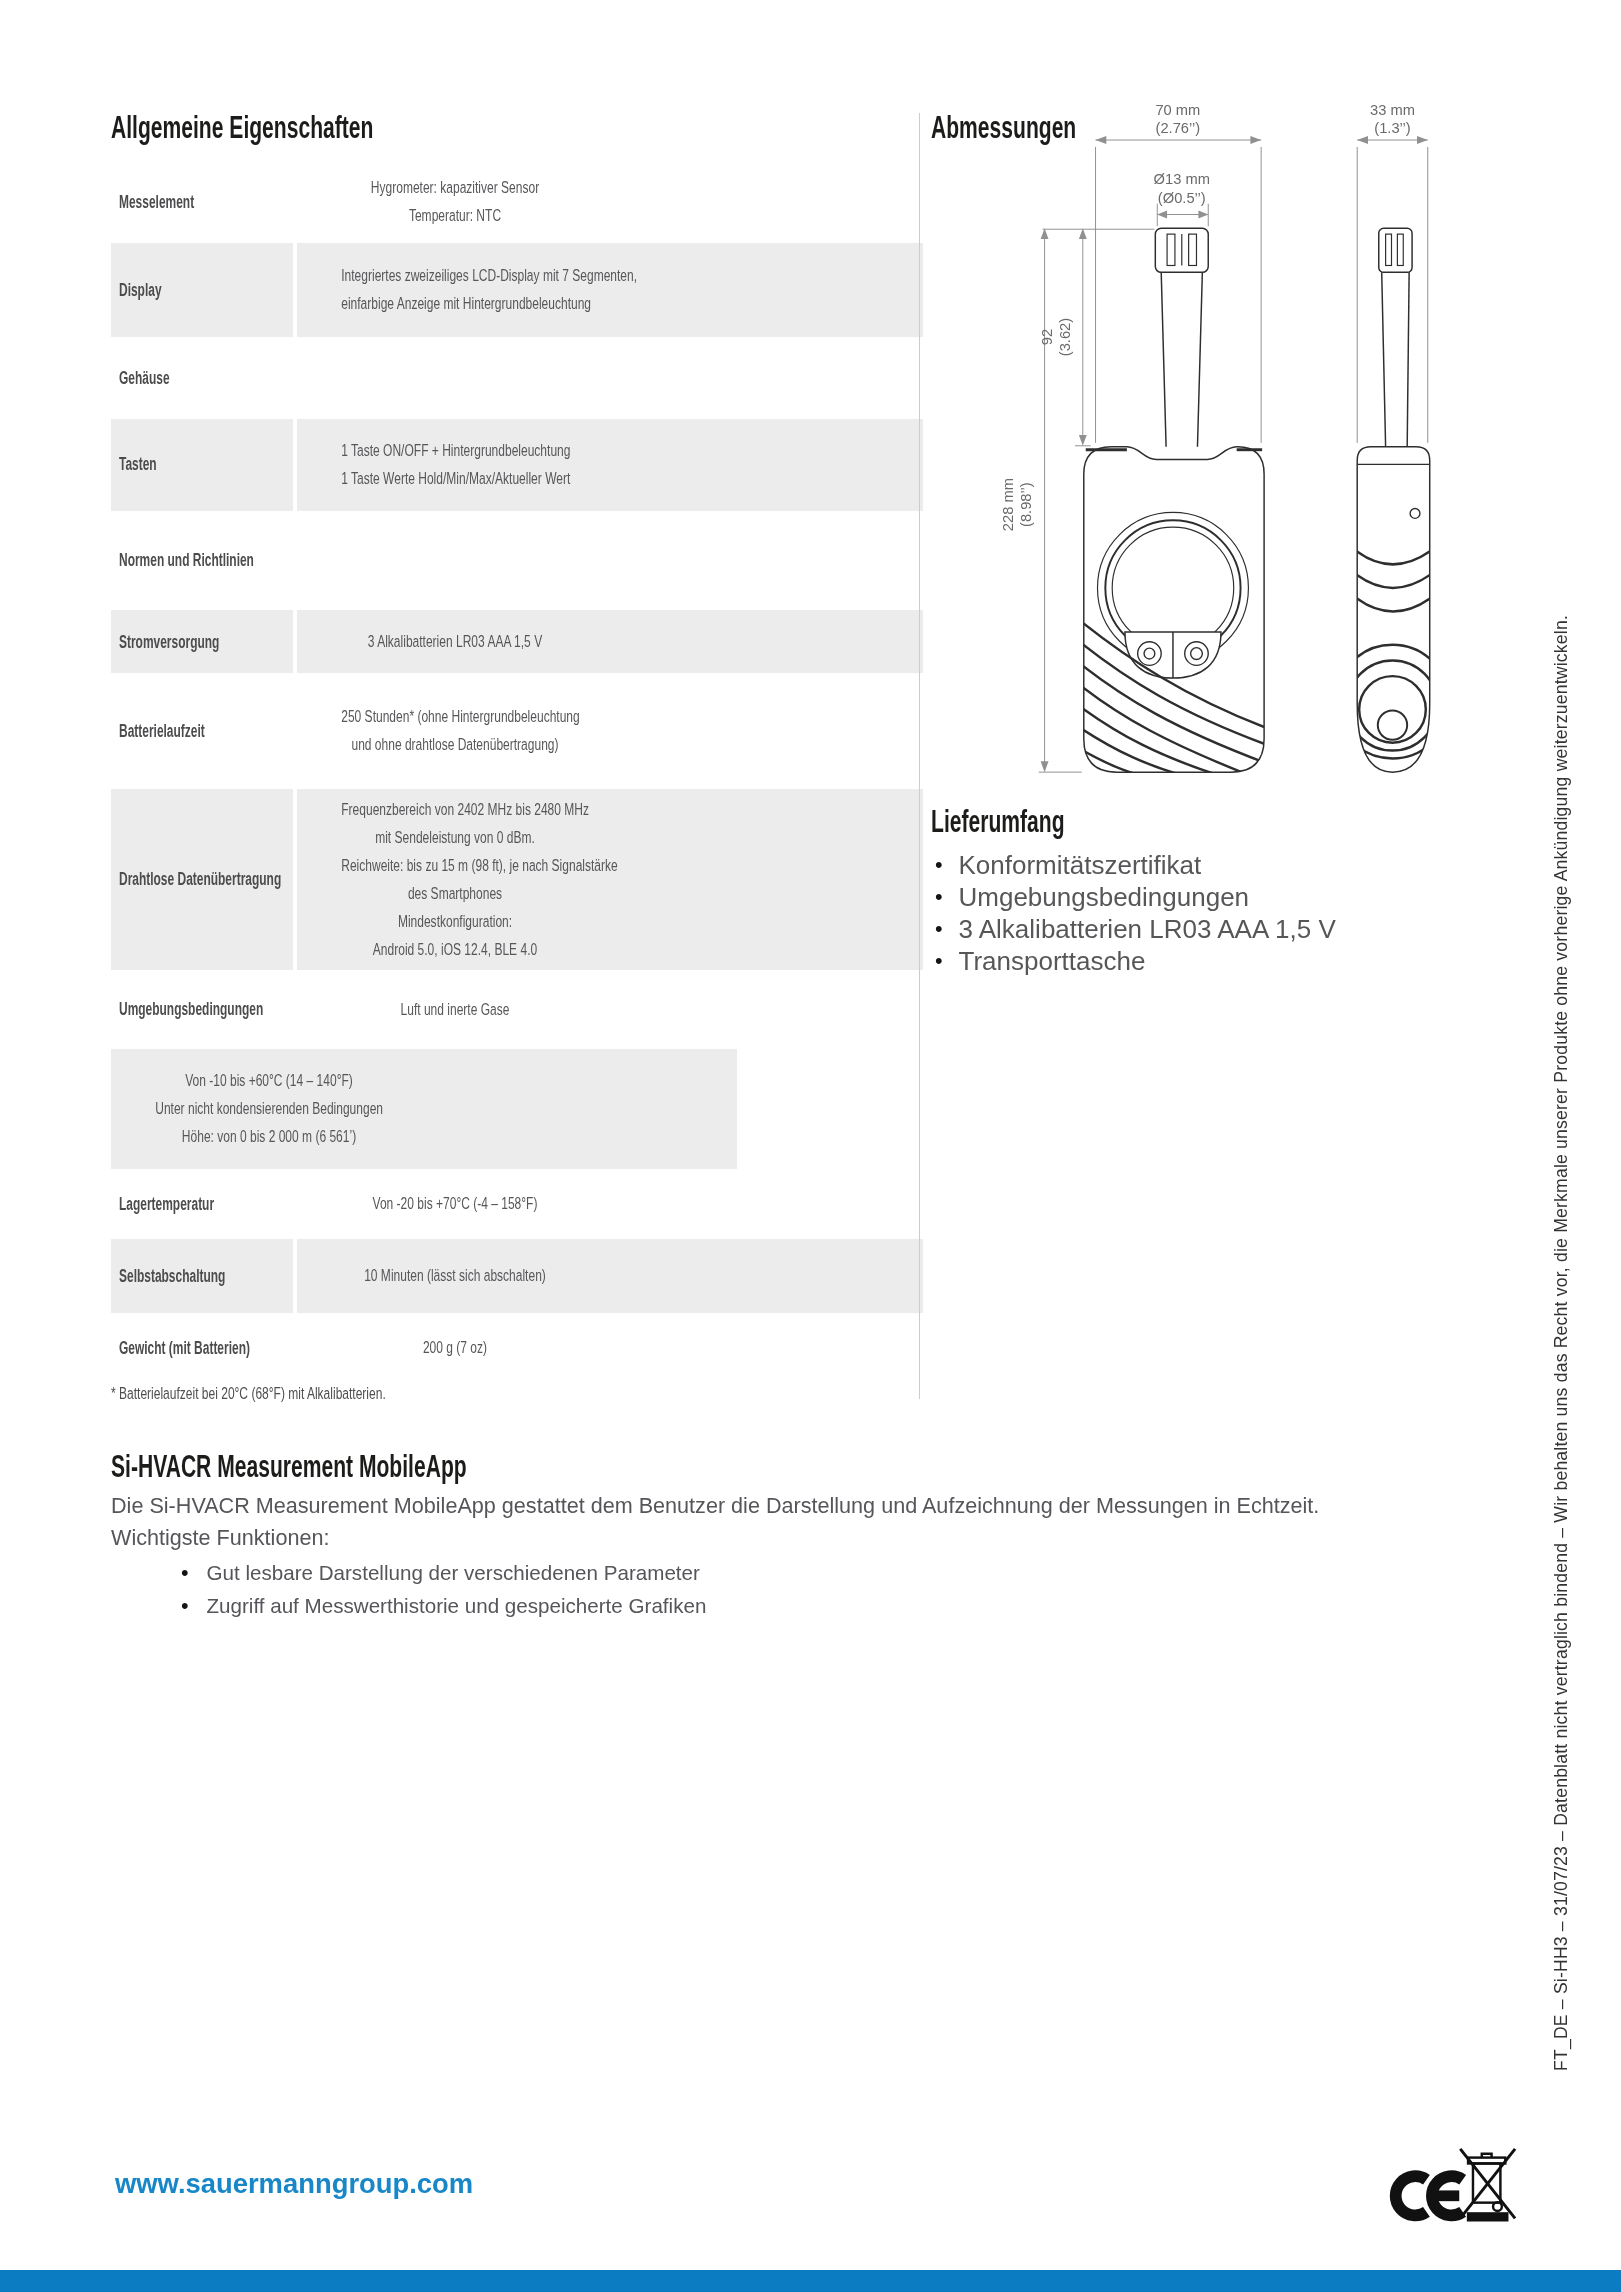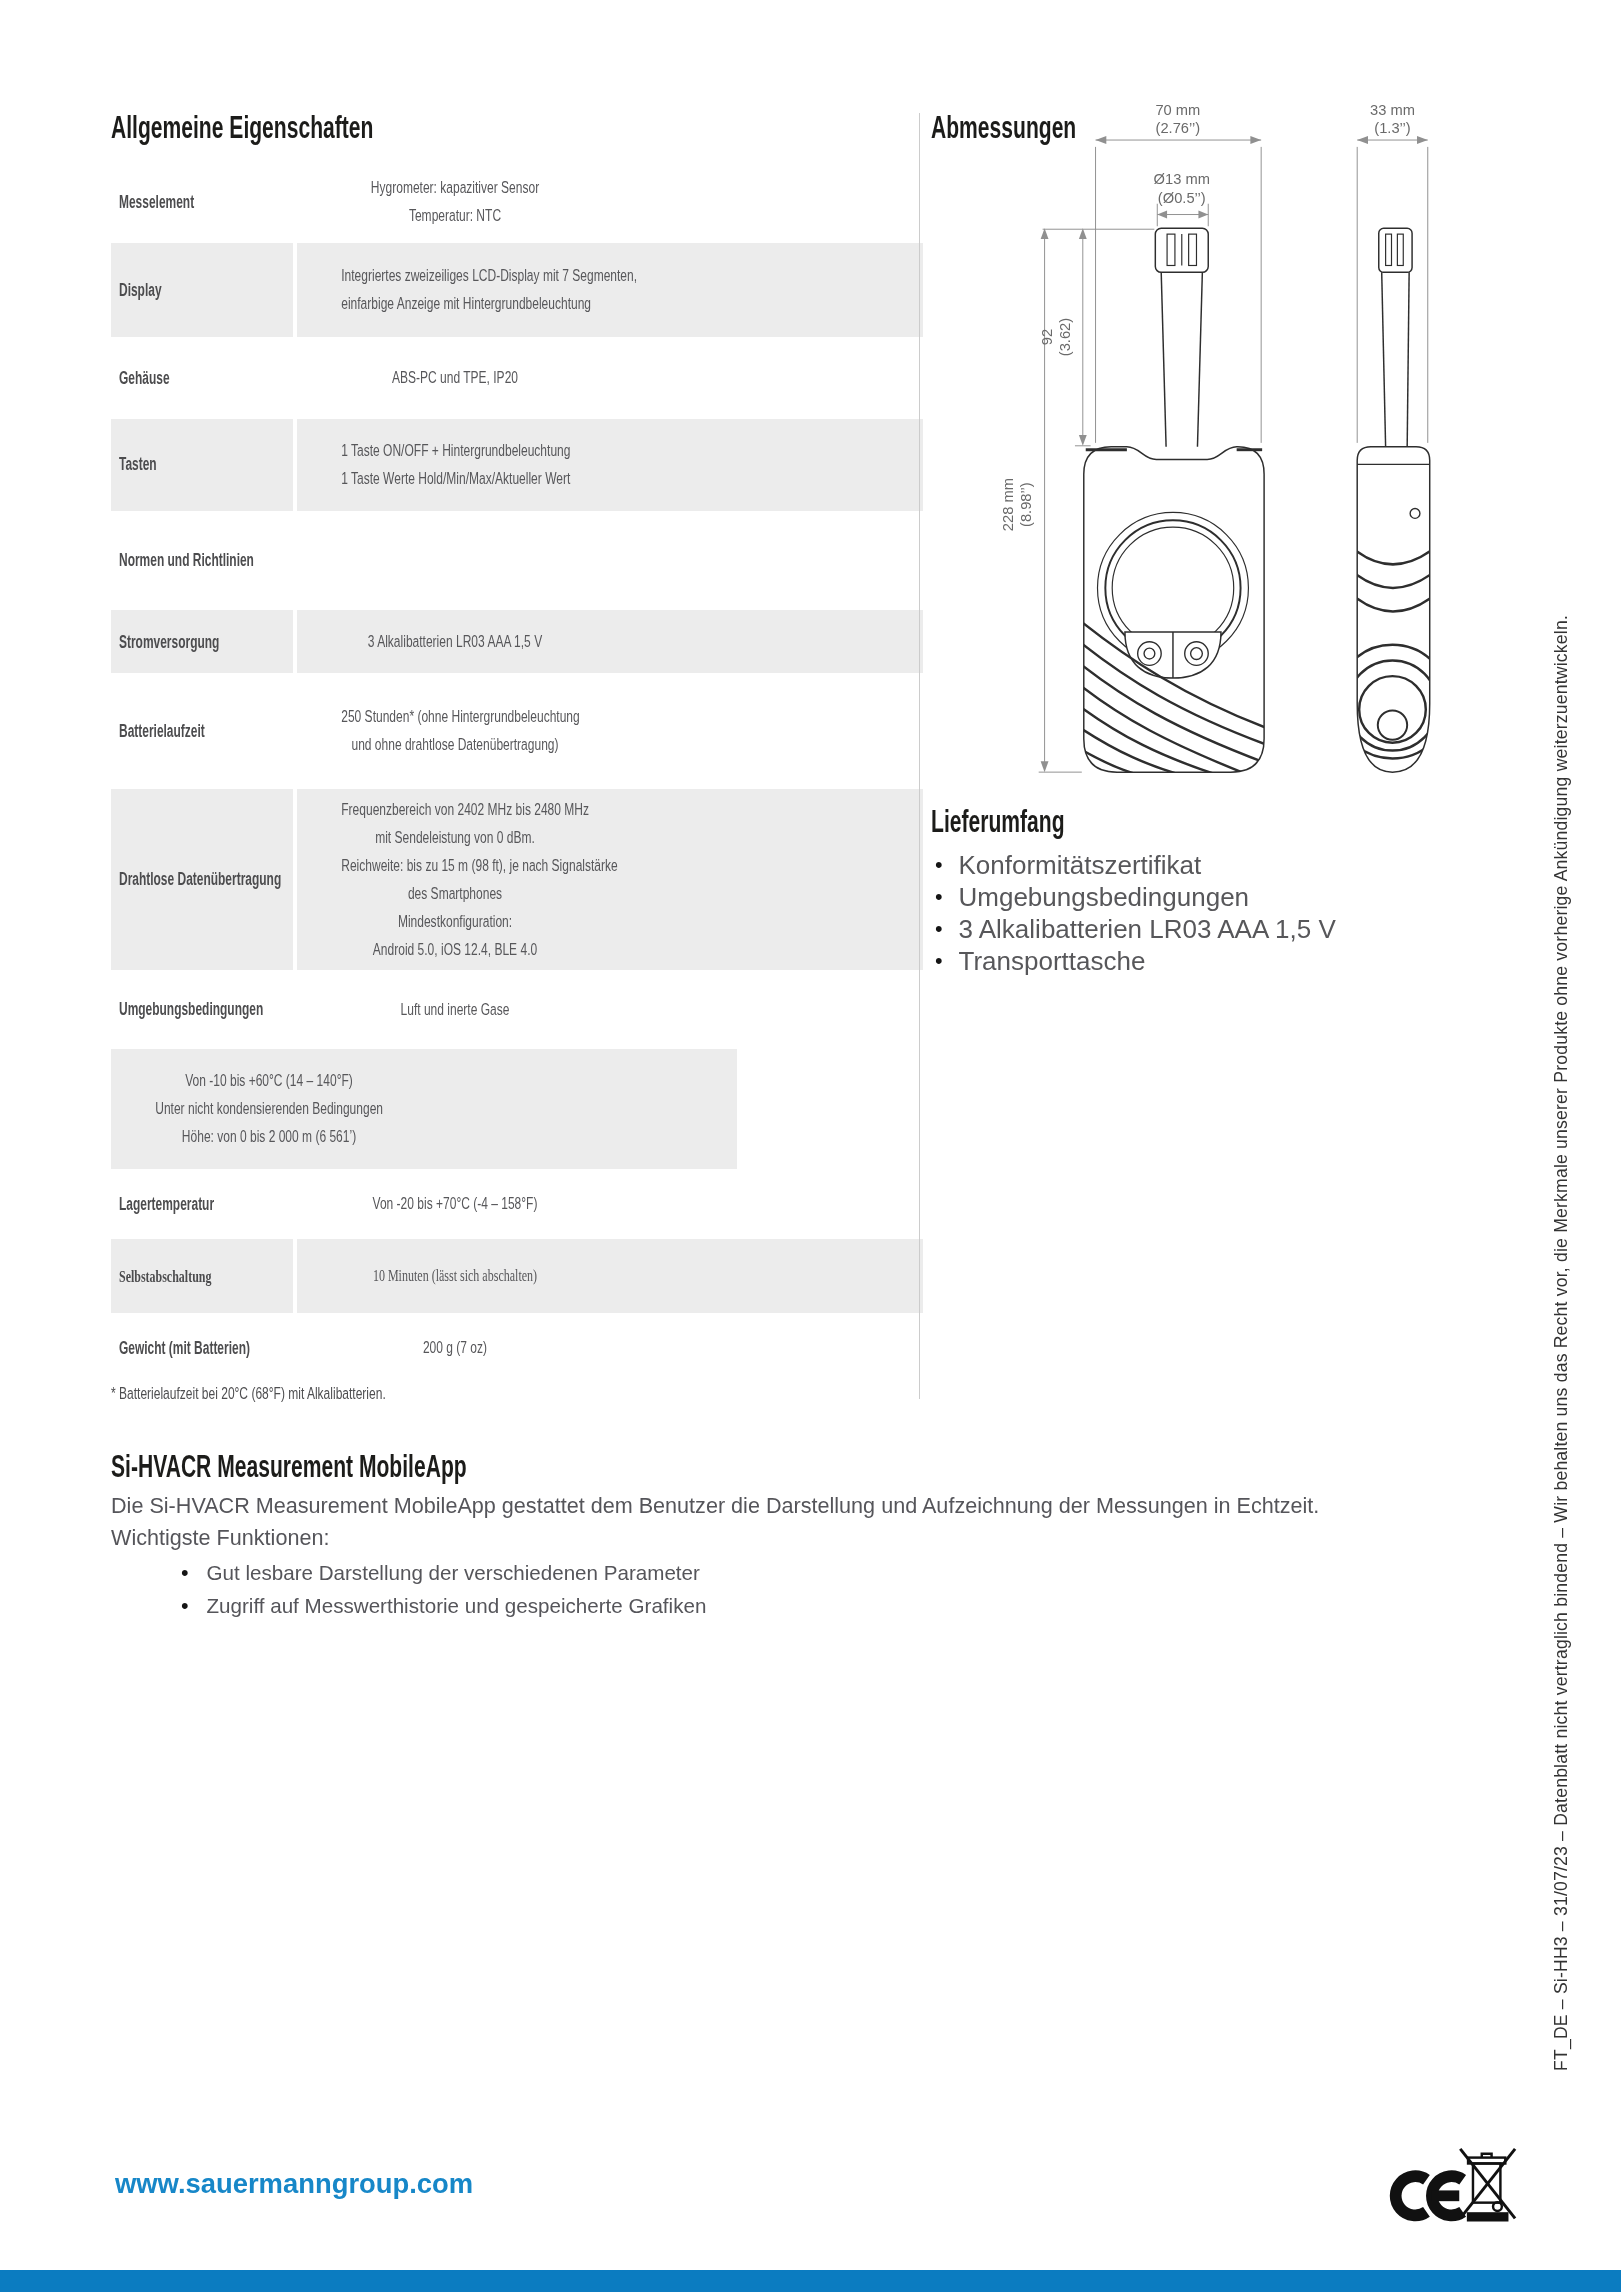--- a/index.html
+++ b/index.html
@@ -85,25 +85,20 @@
           <div class="tvalue-inner">
             <div>Integriertes zweizeiliges LCD-Display mit 7 Segmenten,</div>
             <div>einfarbige Anzeige mit Hintergrundbeleuchtung</div>
           </div>
         </div>
       </div>
       <div class="trow" style="min-height: 74px;">
         <div class="tlabel">
           <span>Gehäuse</span>
         </div>
-        <div class="tvalue">
-          <div class="tvalue-inner">
-            <div>ABS-PC und TPE, IP20</div>
-          </div>
-        </div>
       </div>
       <div class="trow shaded" style="min-height: 92px;">
         <div class="tlabel">
           <span>Tasten</span>
         </div>
         <div class="tvalue">
           <div class="tvalue-inner">
             <div>1 Taste ON/OFF + Hintergrundbeleuchtung</div>
             <div>1 Taste Werte Hold/Min/Max/Aktueller Wert</div>
           </div>
@@ -172,21 +167,21 @@
       <div class="trow" style="min-height: 62px;">
         <div class="tlabel">
           <span>Lagertemperatur</span>
         </div>
         <div class="tvalue">
           <div class="tvalue-inner">
             <div>Von -20 bis +70°C (-4 – 158°F)</div>
           </div>
         </div>
       </div>
-      <div class="trow shaded" style="min-height: 74px; font-family: Liberation Serif, serif;">
+      <div class="trow shaded" style="min-height: 74px;">
         <div class="tlabel">
           <span>Selbstabschaltung</span>
         </div>
         <div class="tvalue">
           <div class="tvalue-inner">
             <div>10 Minuten (lässt sich abschalten)</div>
           </div>
         </div>
       </div>
       <div class="trow" style="min-height: 63px;">

